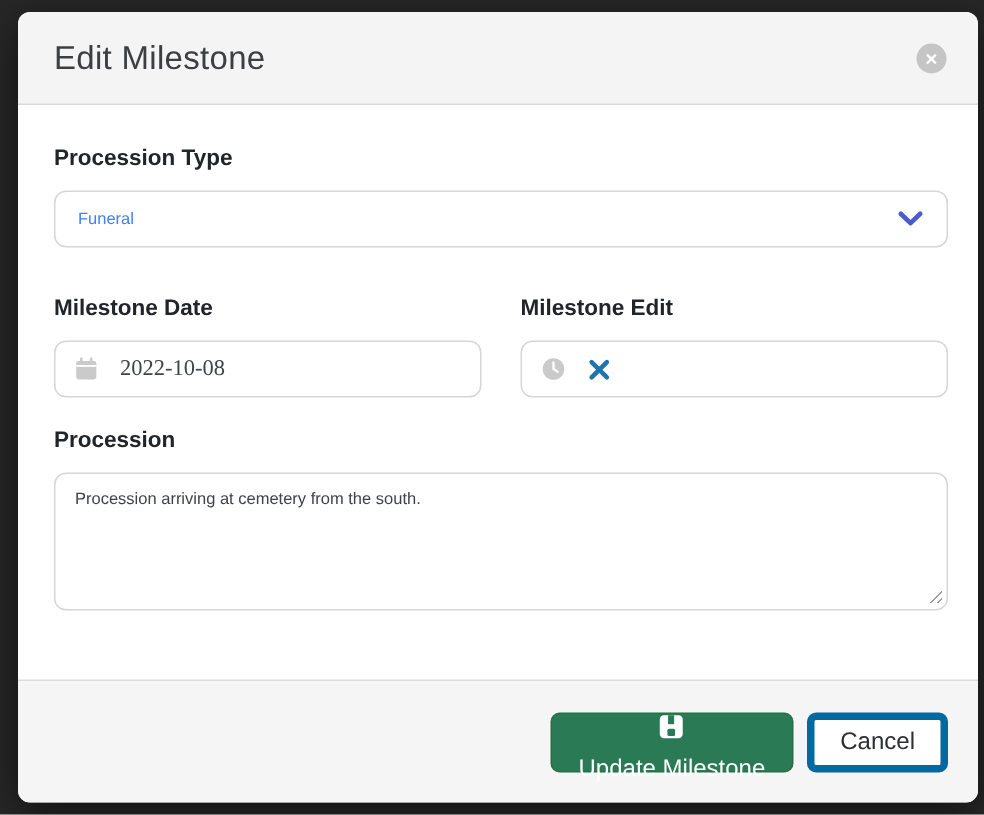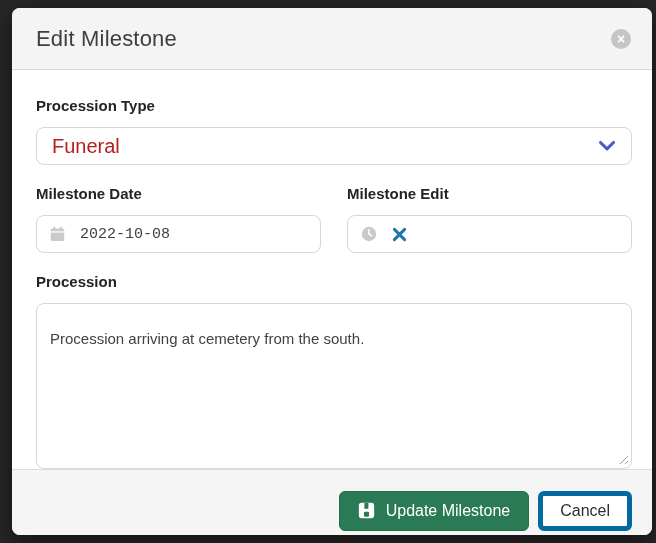--- a/index.html
+++ b/index.html
@@ -62,51 +62,51 @@
     height:38px;
     border:1px solid #d6d6d6;
     border-radius:8px;
     display:flex; align-items:center; justify-content:space-between;
     padding:0 15px;
     margin-bottom:20px;
     cursor:pointer;
     background:#fff;
     box-sizing:border-box;
   }
-  .select-value { font-size:20px; color:#b91c1c; }
+  .select-value { font-size:11px; color:#3b82f6; }
   .form-row { display:flex; gap:26px; margin-bottom:20px; }
-  .form-col { flex:1 1 0; min-width:0; }
+  .form-col { flex:1 1 0; min-width:0;margin-top:12px; }
   .input-box {
     height:38px;
     border:1px solid #d6d6d6;
     border-radius:8px;
     display:flex; align-items:center;
     padding:0 13px;
     gap:15px;
     background:#fff;
     box-sizing:border-box;
   }
   .input-box input {
     flex:1 1 auto; min-width:0;
     border:none; outline:none;
     background:transparent;
     font-size:15px; color:#3f4347;
-    font-family:Liberation Mono, monospace;
+    font-family:Liberation Serif, serif;
     padding:0;
   }
   .clear-x { display:flex; align-items:center; cursor:pointer; flex:0 0 auto; }
   .ta-wrap { position:relative; }
   .description-ta {
     display:block;
-    width:100%; height:166px;
+    width:100%; height:92px;
     box-sizing:border-box;
     border:1px solid #d6d6d6;
     border-radius:8px;
-    padding:24px 13px;
-    font-size:15px; color:#3f4347;
+    padding:10px 13px;
+    font-size:11px; color:#3f4347;
     font-family:inherit;
     line-height:1.45;
     resize:none;
     outline:none;
   }
   .resize-handle {
     position:absolute; right:4px; bottom:5px;
     width:11px; height:11px;
     background:repeating-linear-gradient(135deg, transparent 0 2.5px, #8a8a8a 2.5px 3.5px);
     clip-path:polygon(100% 0, 100% 100%, 0 100%);
@@ -127,20 +127,21 @@
     display:flex; align-items:center; gap:11px;
     height:40px;
     padding:0 18px;
     background:#297a55;
     border:1px solid #257049;
     border-radius:6px;
     color:#ffffff;
     font-size:16px;
     font-family:inherit;
     cursor:pointer;
+    flex-direction:column;
   }
   .btn-cancel {
     height:40px;
     padding:0 17px;
     background:#ffffff;
     border:5px solid #0369a1;
     border-radius:6px;
     color:#2c2e30;
     font-size:16px;
     font-family:inherit;

